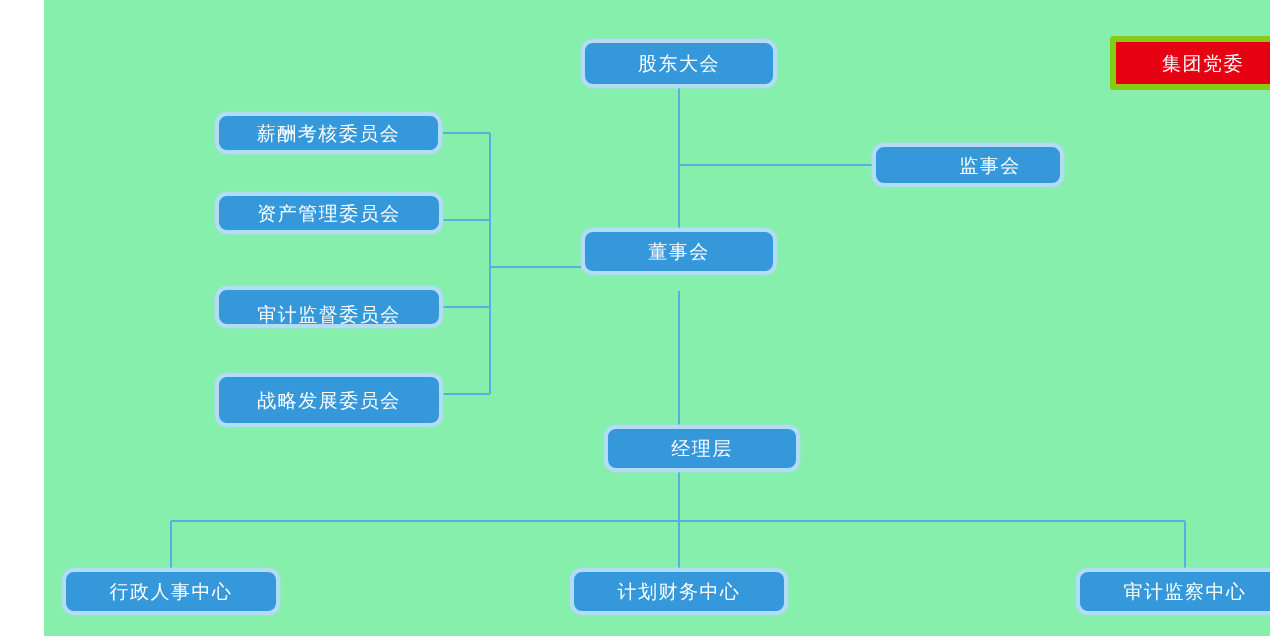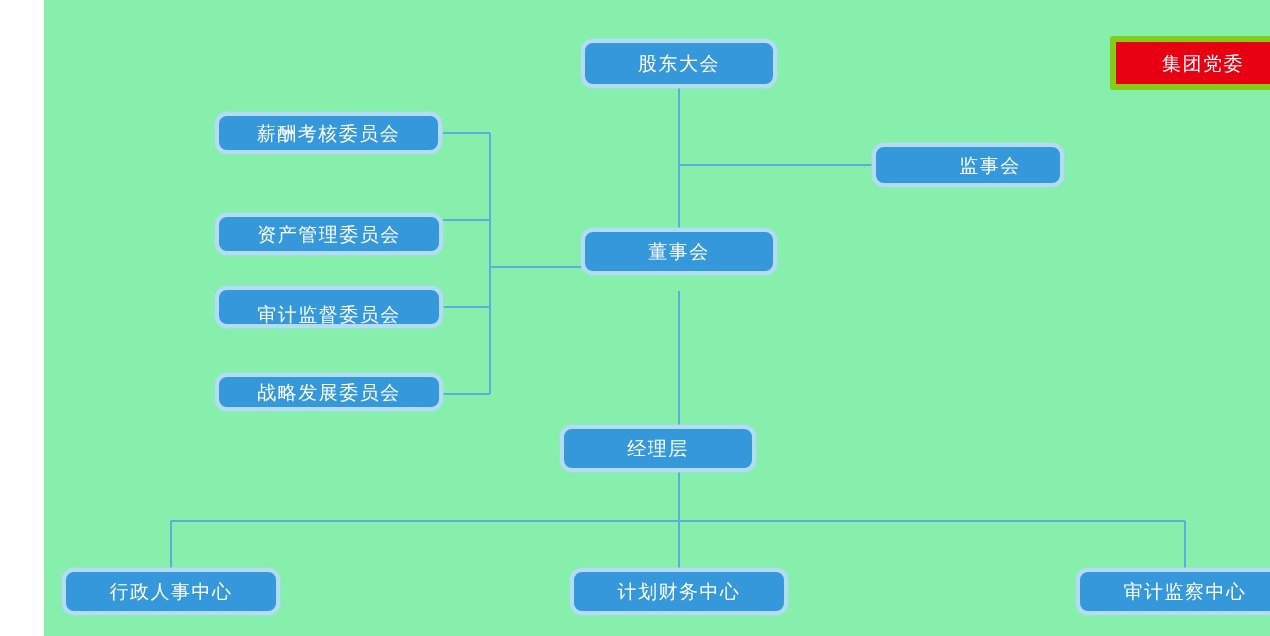--- a/index.html
+++ b/index.html
@@ -90,33 +90,33 @@
       </div>
       <div class="node node-red" style="left: 1066px; top: 36px; width: 186px; height: 54px;">
         <span class="node-label">集团党委</span>
       </div>
       <div class="node node-blue" style="left: 171px; top: 112px; width: 227px; height: 42px;">
         <span class="node-label">薪酬考核委员会</span>
       </div>
       <div class="node node-blue" style="left: 828px; top: 143px; width: 192px; height: 44px; padding-left: 44px;">
         <span class="node-label">监事会</span>
       </div>
-      <div class="node node-blue" style="left: 171px; top: 213px; width: 228px; height: 42px;">
+      <div class="node node-blue" style="left: 171px; top: 192px; width: 228px; height: 42px;">
         <span class="node-label">资产管理委员会</span>
       </div>
       <div class="node node-blue" style="left: 537px; top: 228px; width: 196px; height: 47px;">
         <span class="node-label">董事会</span>
       </div>
       <div class="node node-blue" style="left: 171px; top: 286px; width: 228px; height: 42px; align-items: flex-end;">
         <span class="node-label">审计监督委员会</span>
       </div>
-      <div class="node node-blue" style="left: 171px; top: 373px; width: 228px; height: 38px;">
+      <div class="node node-blue" style="left: 171px; top: 373px; width: 228px; height: 54px;">
         <span class="node-label">战略发展委员会</span>
       </div>
-      <div class="node node-blue" style="left: 516px; top: 425px; width: 196px; height: 47px;">
+      <div class="node node-blue" style="left: 560px; top: 425px; width: 196px; height: 47px;">
         <span class="node-label">经理层</span>
       </div>
       <div class="node node-blue" style="left: 18px; top: 568px; width: 218px; height: 47px;">
         <span class="node-label">行政人事中心</span>
       </div>
       <div class="node node-blue" style="left: 526px; top: 568px; width: 218px; height: 47px; align-items: center;">
         <span class="node-label">计划财务中心</span>
       </div>
       <div class="node node-blue" style="left: 1032px; top: 568px; width: 218px; height: 47px;">
         <span class="node-label">审计监察中心</span>

